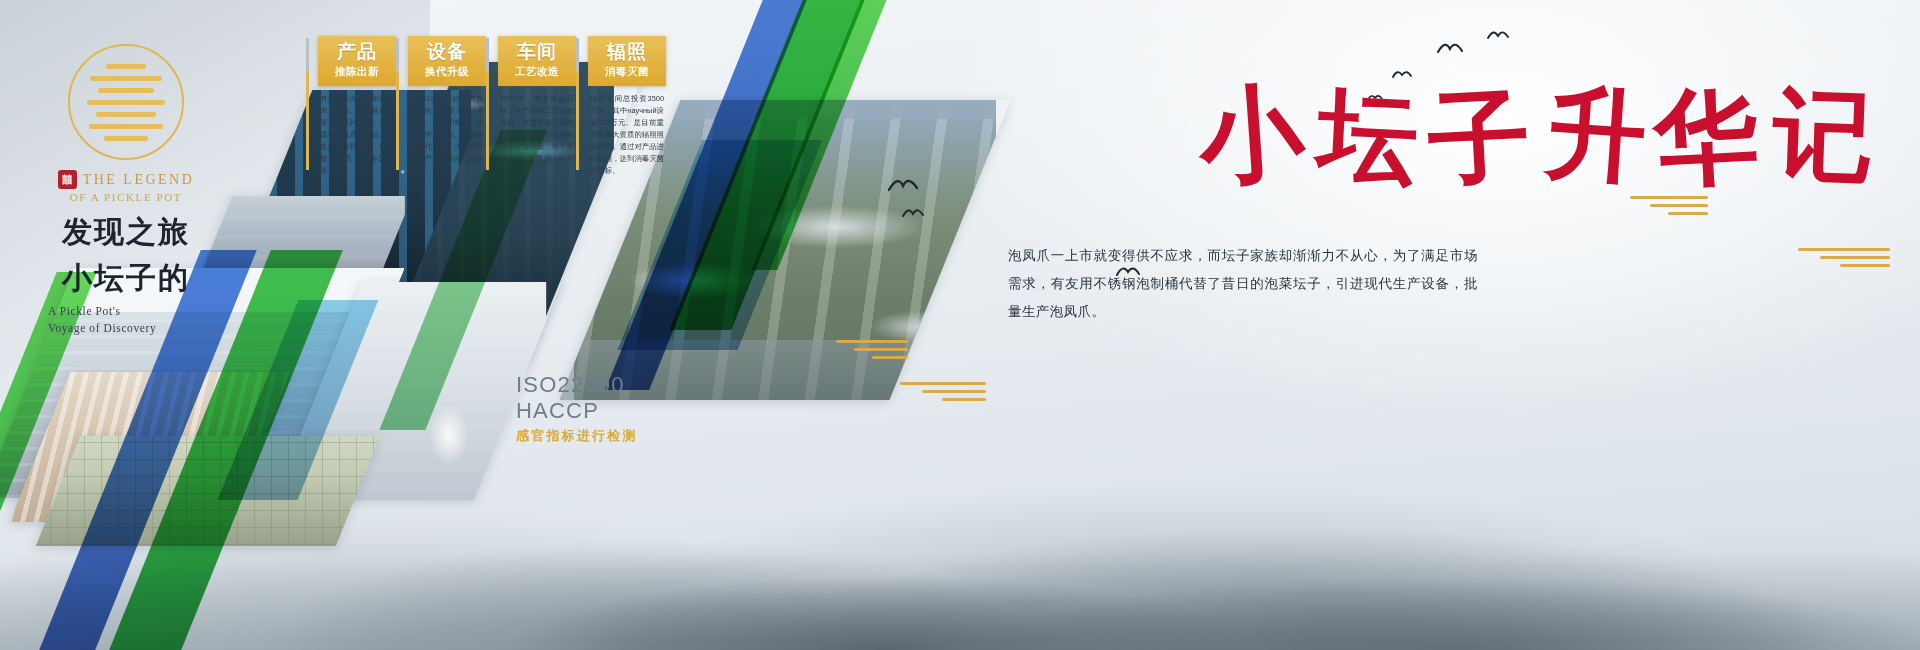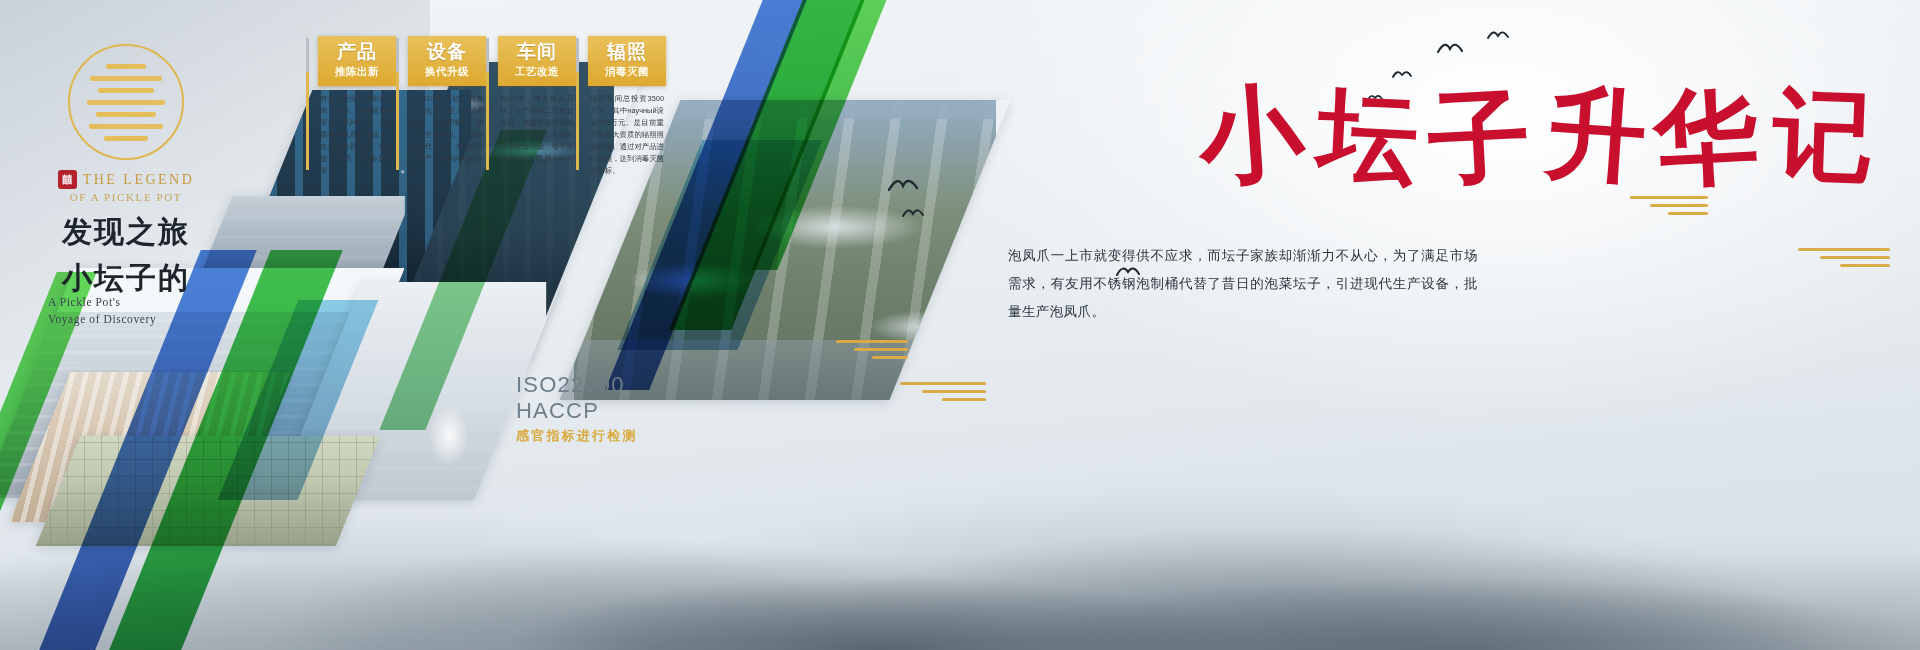--- a/index.html
+++ b/index.html
@@ -96,21 +96,21 @@
   .legend-row{margin-top:10px;display:flex;align-items:center;justify-content:center;gap:6px;}
   .legend-stamp{width:19px;height:19px;background:#b3222b;border-radius:3px;
      display:flex;align-items:center;justify-content:center;
      color:#fff;font-size:10px;font-weight:bold;line-height:1;}
   .legend-txt{color:#c79a3f;font-family:"Liberation Serif",serif;font-size:14px;
      letter-spacing:2.5px;font-weight:normal;}
   .legend-sub{margin-top:2px;color:#c9a457;font-family:"Liberation Serif",serif;
      font-size:11px;letter-spacing:1.6px;}
   .brand-cn{margin-top:12px;color:#1d242b;font-size:30px;font-weight:bold;
      line-height:1.12;letter-spacing:2px;}
-  .brand-en{color:#39434d;font-size:11.5px;line-height:1.5;
+  .brand-en{margin-top:9px;color:#39434d;font-size:11.5px;line-height:1.5;
      letter-spacing:.6px;font-family:"Liberation Serif",serif;text-align:left;
      padding-left:22px;}
 
   
   .iso{position:absolute;left:516px;top:372px;z-index:42;}
   .iso-l1,.iso-l2{color:#6f7d89;font-size:22px;letter-spacing:1.2px;line-height:1.18;}
   .iso-l3{margin-top:3px;color:#d9a93c;font-size:13px;letter-spacing:2.2px;font-weight:bold;}
 
   
   .headline{position:absolute;right:36px;top:82px;width:700px;height:120px;z-index:44;}

